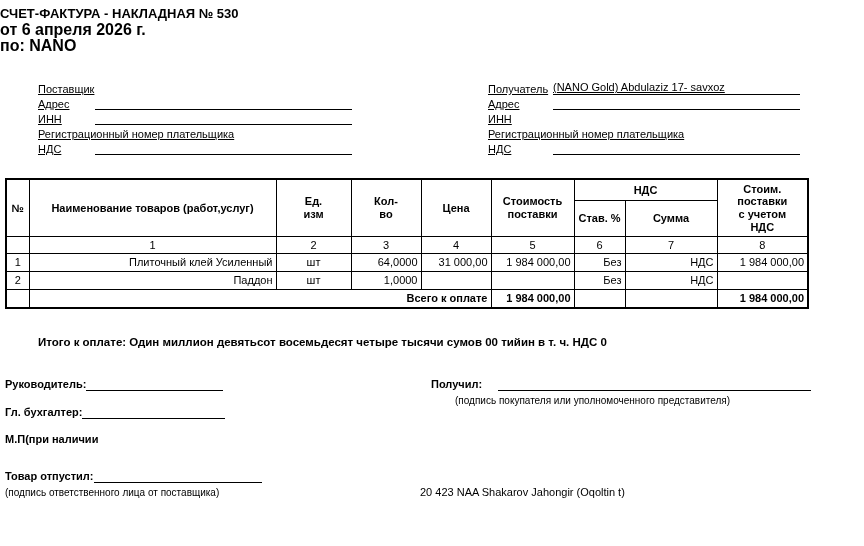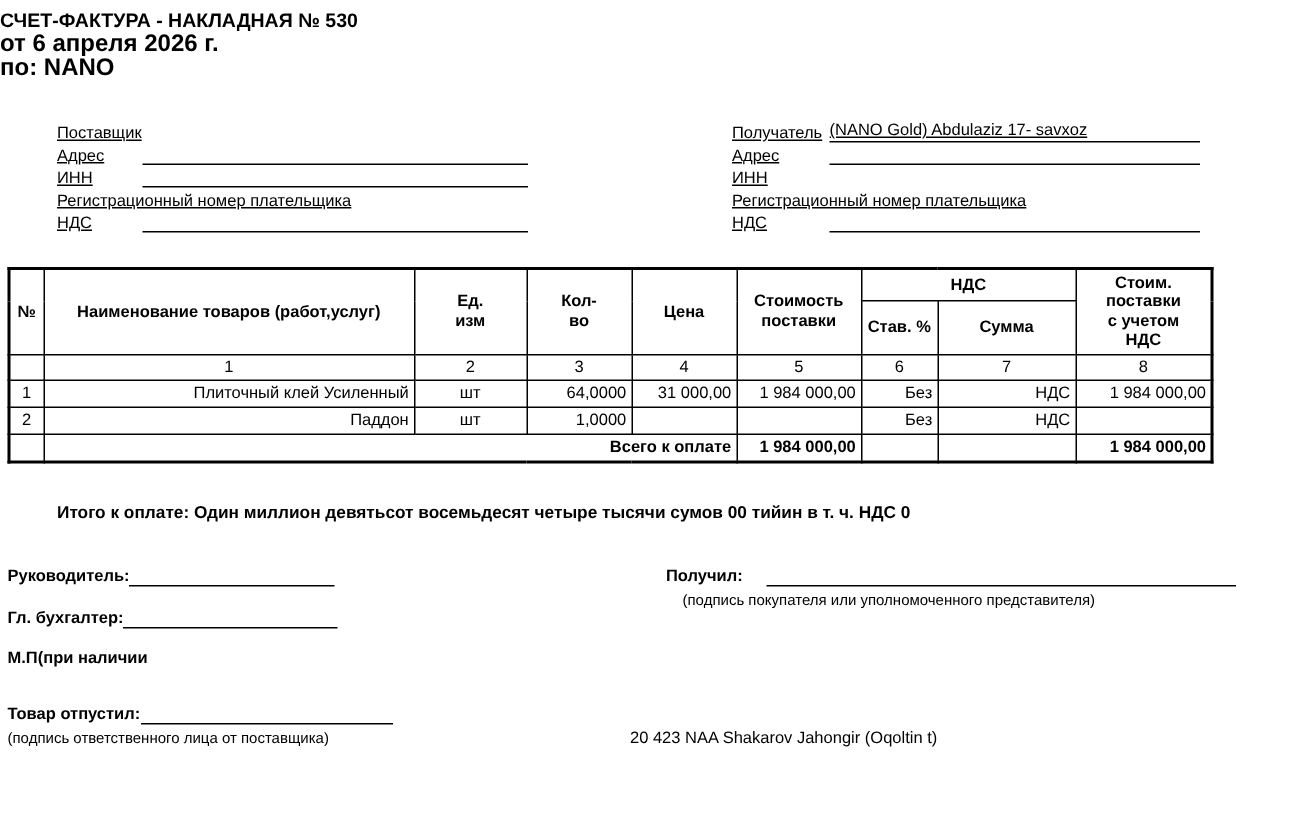--- a/index.html
+++ b/index.html
@@ -172,21 +172,21 @@
     </table>
 </div>
 
 <div class="abs summary">Итого к оплате: Один миллион девятьсот восемьдесят четыре тысячи сумов 00 тийин  в т. ч. НДС 0</div>
 
 <div class="abs sig" style="left:5px;top:378px;">
   <span>Руководитель:</span>
     <span class="sig-line" style="width:137px"></span>
 </div>
 
-<div class="abs sig" style="left:444px;top:378px;width:380px;">
+<div class="abs sig" style="left:431px;top:378px;width:380px;">
   <span style="width:67px">Получил:</span>
     <span class="sig-line" style="flex:1"></span>
 </div>
 <div class="abs note" style="left:455px;top:395px;">(подпись покупателя или уполномоченного представителя)</div>
 
 <div class="abs sig" style="left:5px;top:406px;">
   <span>Гл. бухгалтер:</span>
     <span class="sig-line" style="width:143px"></span>
 </div>
 

